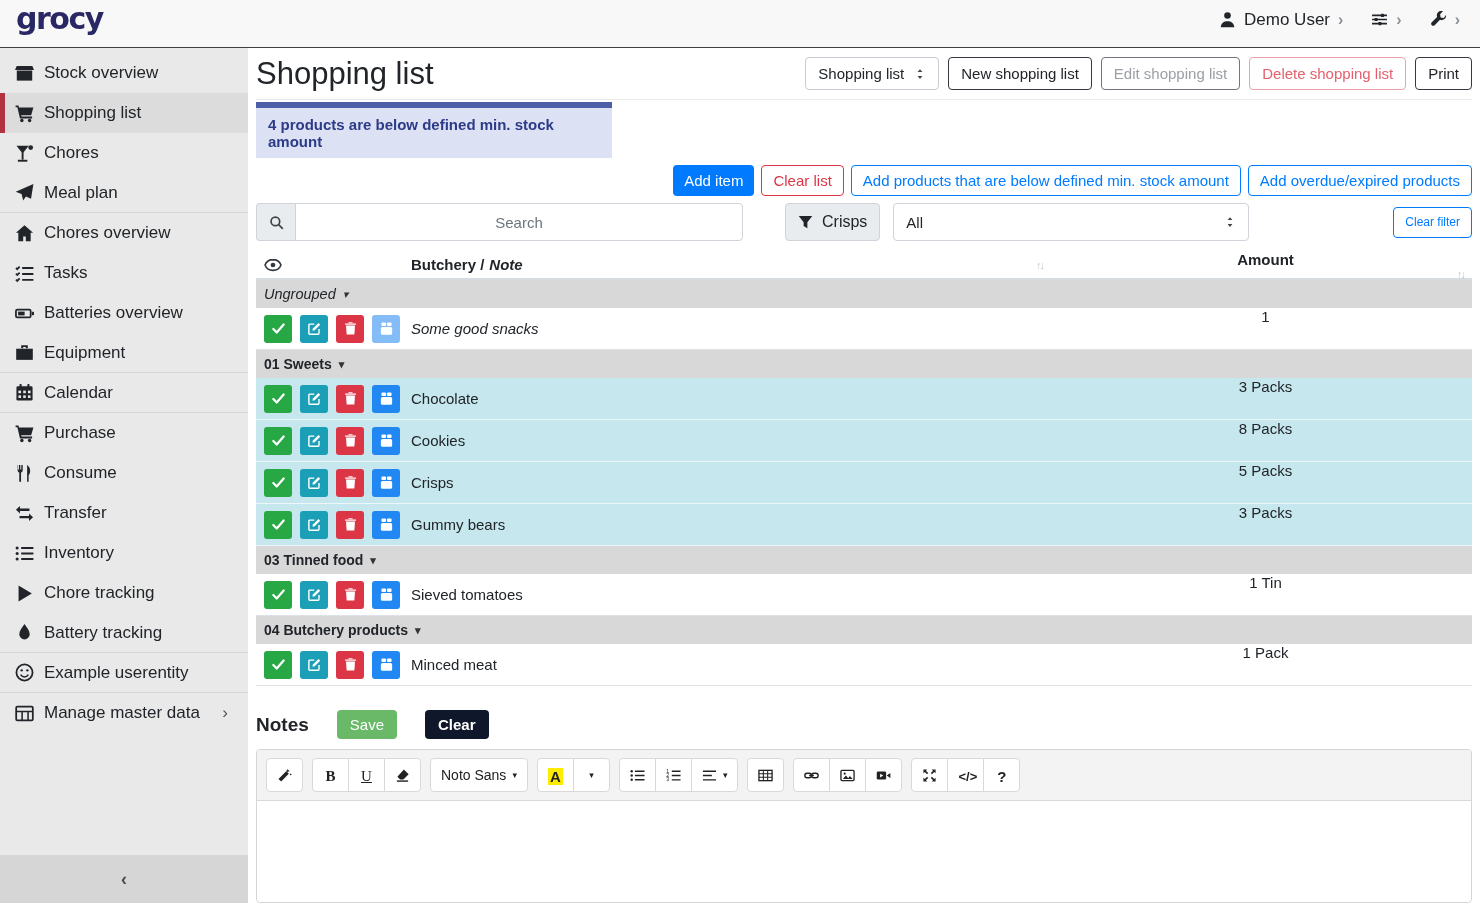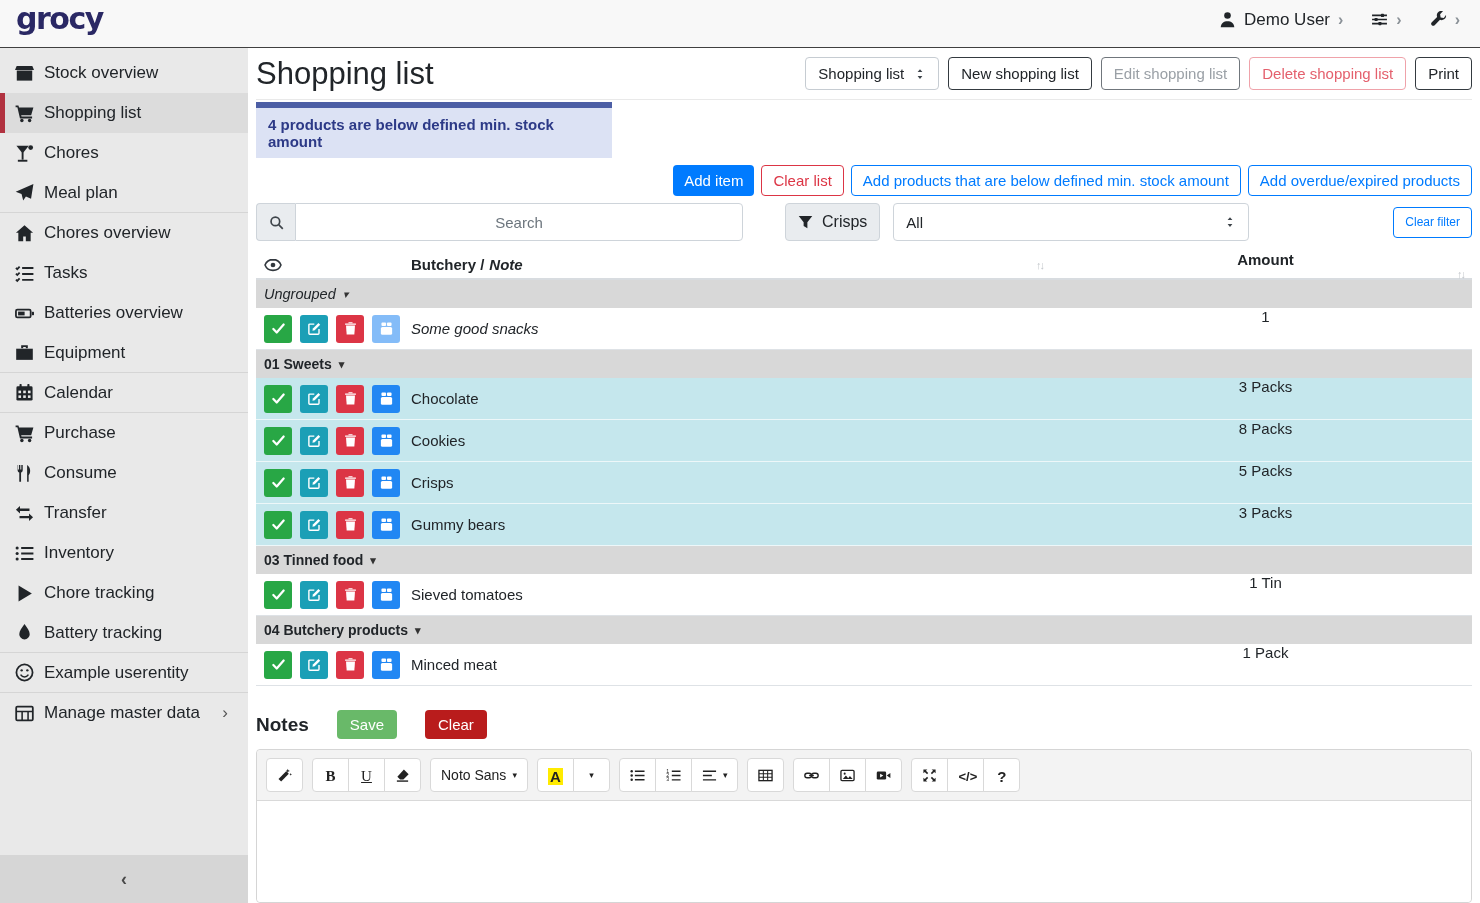--- a/index.html
+++ b/index.html
@@ -102,21 +102,21 @@
   .act-green { background:#28a745; }
   .act-teal  { background:#1b9fb6; }
   .act-red   { background:#dc3545; }
   .act-blue  { background:#2187f3; }
   .act.disabled { opacity:.55; }
 
   
   .notes-row { display:flex; align-items:center; gap:28px; margin-top:24px; flex-shrink:0; }
   .notes-title { font-size:19px; font-weight:bold; }
   .btn-save { background:#69b969; color:#fff; padding:6px 13px; }
-  .btn-clearnote { background:#b91c1c; color:#fff; padding:6px 13px; }
+  .btn-clearnote { background:#0f172a; color:#fff; padding:6px 13px;font-weight:bold; }
 
   .editor { margin-top:10px; border:1px solid #d5d5d5; border-radius:4px; flex:1;
             display:flex; flex-direction:column; min-height:0; }
   .tb { background:#f3f3f3; border-bottom:1px solid #d9d9d9; padding:8px 9px; display:flex; gap:9px;
         border-radius:4px 4px 0 0; }
   .tb-group { display:flex; }
   .tb-btn { height:34px; min-width:37px; padding:0 10px; background:#fff; border:1px solid #d9d9d9;
             display:flex; align-items:center; justify-content:center; gap:6px; font-size:14px;
             color:#222; cursor:pointer; margin-left:-1px; font-family:inherit; }
   .tb-group .tb-btn:first-child { border-radius:4px 0 0 4px; margin-left:0; }

